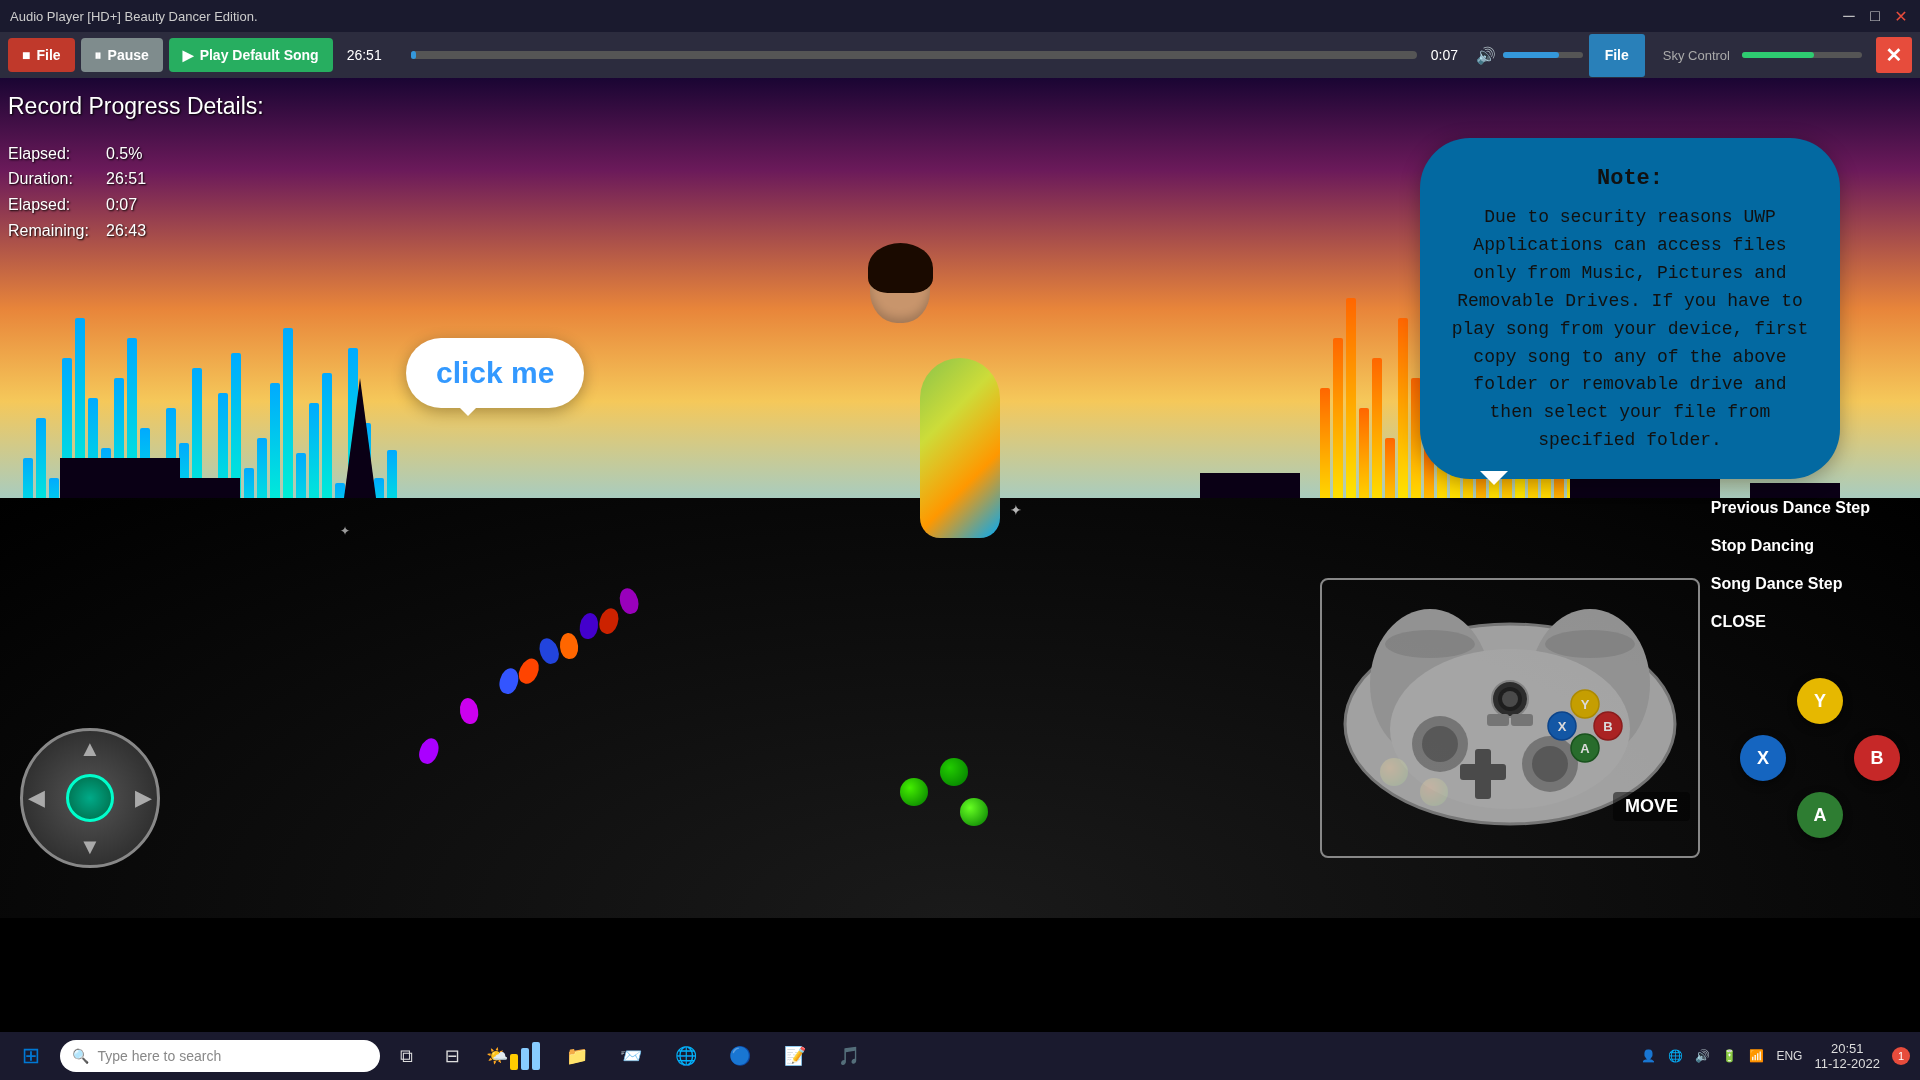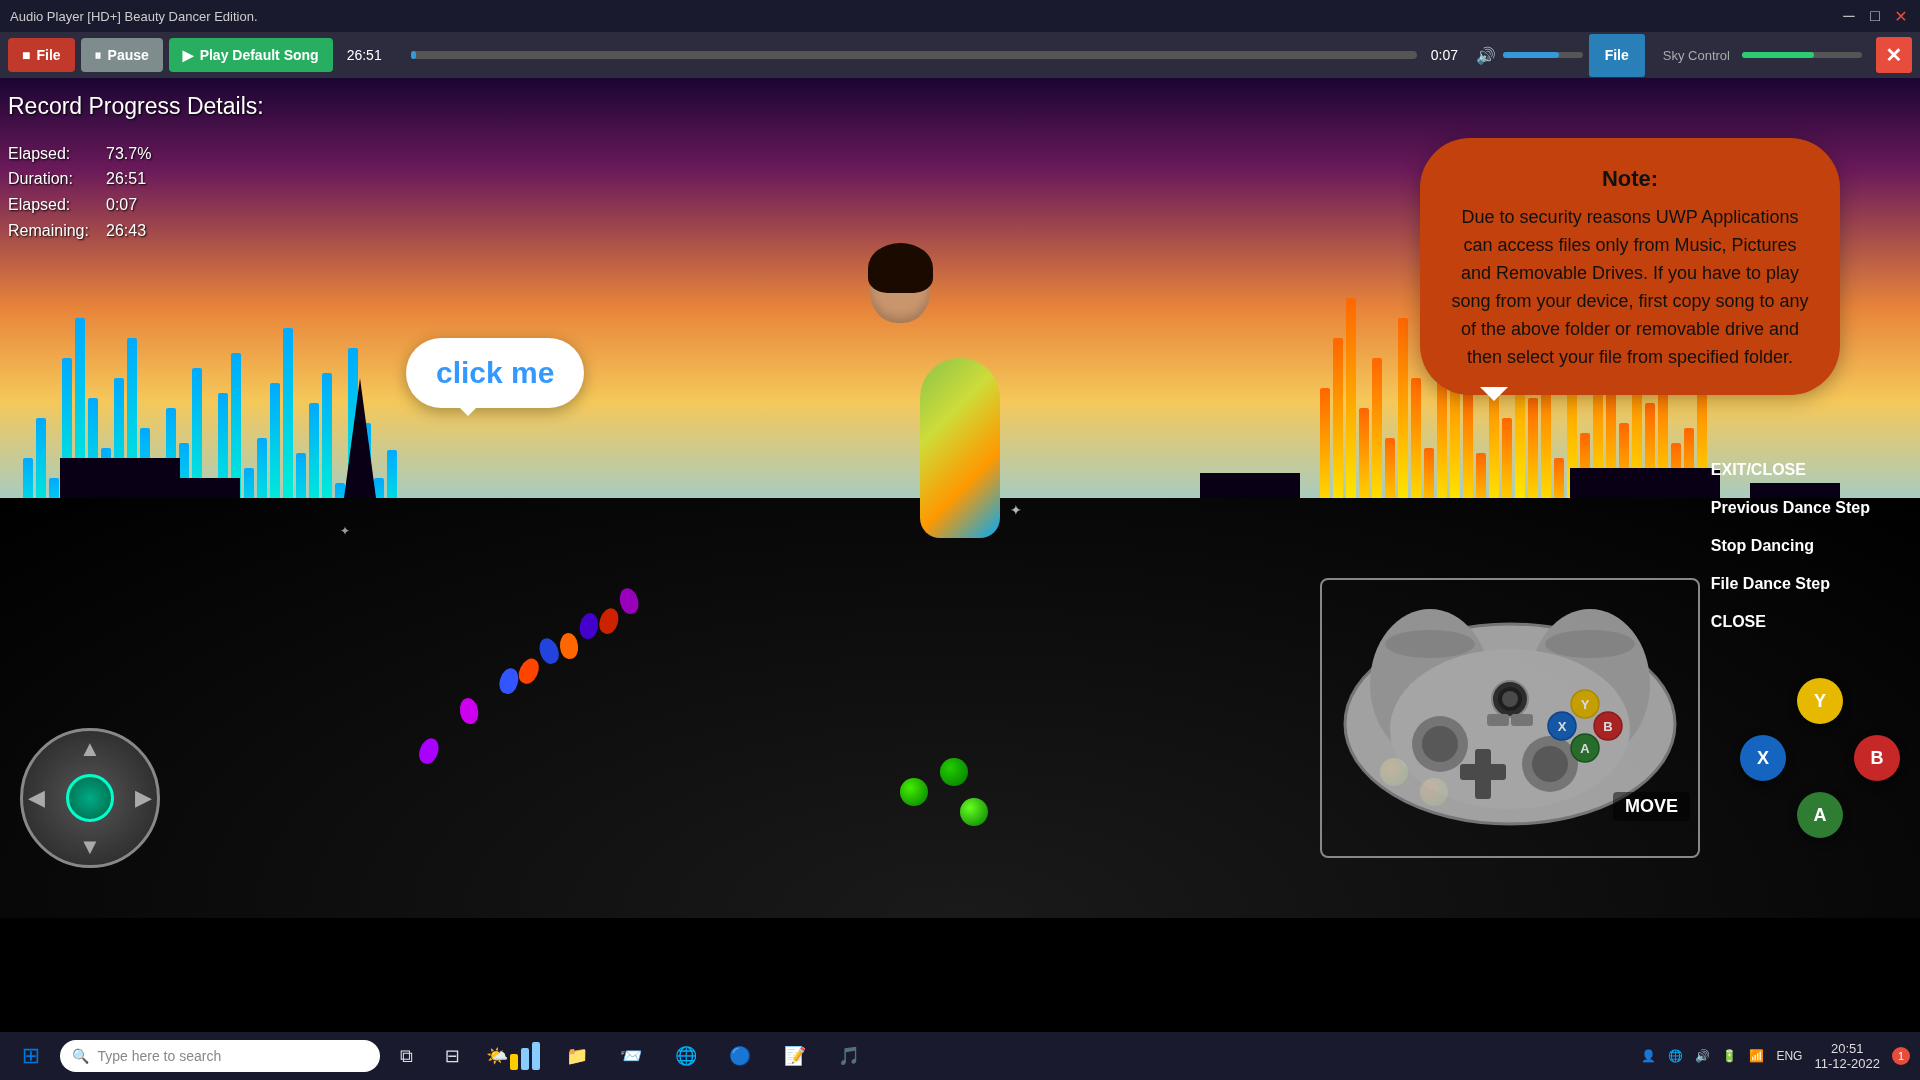--- a/index.html
+++ b/index.html
@@ -130,24 +130,25 @@
     .speech-bubble-small::after {
       content: ''; position: absolute; bottom: -20px; left: 50px;
       border: 12px solid transparent; border-top-color: white;
     }
 
     
     #note-bubble {
       position: absolute; right: 80px; top: 60px; z-index: 30; width: 420px;
     }
     .speech-bubble-large {
-      background: #c2410c; border-radius: 50px; padding: 24px 30px;
+      background: #0369a1; border-radius: 50px; padding: 24px 30px;
       font-size: 18px; line-height: 1.55; color: #111;
       box-shadow: 0 4px 20px rgba(0,0,0,0.3); position: relative;
       text-align: center;
+      font-family: Liberation Mono, monospace;
     }
     .speech-bubble-large .note-title { font-weight: bold; font-size: 22px; margin-bottom: 8px; }
     .speech-bubble-large::after {
       content: ''; position: absolute; bottom: -20px; left: 60px;
       border: 14px solid transparent; border-top-color: white;
     }
 
     
     #dark-ground {
       position: absolute; bottom: 0; left: 0; width: 100%; height: 420px;
@@ -369,21 +370,21 @@
   <div class="silhouette-house" style="width:80px;height:60px;left:160px;"></div>
   <div class="sil-tree"></div>
   <div class="silhouette-house" style="width:150px;height:70px;right:200px;"></div>
   <div class="silhouette-house" style="width:90px;height:55px;right:80px;"></div>
   <div class="silhouette-house" style="width:100px;height:65px;left:1200px;"></div>
 
   <div id="record-progress">
     <div class="rp-title">Record Progress Details:</div>
     <div class="rp-row">
       <span class="rp-label">Elapsed:</span>
-      <span>73.7%</span>
+      <span>0.5%</span>
     </div>
     <div class="rp-row">
       <span class="rp-label">Duration:</span>
       <span>26:51</span>
     </div>
     <div class="rp-row">
       <span class="rp-label">Elapsed:</span>
       <span>0:07</span>
     </div>
     <div class="rp-row">
@@ -430,21 +431,21 @@
       <div style="position: absolute; left: 1380px; top: 680px; width: 28px; height: 28px; border-radius: 50%; background: radial-gradient(circle at 35% 35%, rgb(238, 136, 0), rgb(0, 119, 0)); z-index: 20;"></div>
       <div style="position: absolute; left: 1420px; top: 700px; width: 28px; height: 28px; border-radius: 50%; background: radial-gradient(circle at 35% 35%, rgb(221, 102, 0), rgb(0, 119, 0)); z-index: 20;"></div>
     </div>
 
   <div id="ctrl-box"></div>
 
   <div style="position:absolute;right:50px;bottom:280px;z-index:28;color:white;font-size:16px;font-weight:bold;line-height:2;">
     <div style="margin-bottom:6px;">EXIT/CLOSE</div>
     <div style="margin-bottom:6px;">Previous Dance Step</div>
     <div style="margin-bottom:6px;">Stop Dancing</div>
-    <div style="margin-bottom:6px;">File Dance Step</div>
+    <div style="margin-bottom:6px;">Song Dance Step</div>
     <div>CLOSE</div>
   </div>
 
   <div style="position:absolute;right:230px;bottom:80px;z-index:24;opacity:0.85;">
     <svg width="360" height="260" viewBox="0 0 360 260">
 
       <ellipse cx="180" cy="150" rx="165" ry="100" fill="#bbb" stroke="#888" stroke-width="3"></ellipse>
       <ellipse cx="100" cy="110" rx="60" ry="75" fill="#aaa"></ellipse>
       <ellipse cx="260" cy="110" rx="60" ry="75" fill="#aaa"></ellipse>
       <ellipse cx="180" cy="155" rx="120" ry="80" fill="#c0c0c0"></ellipse>

